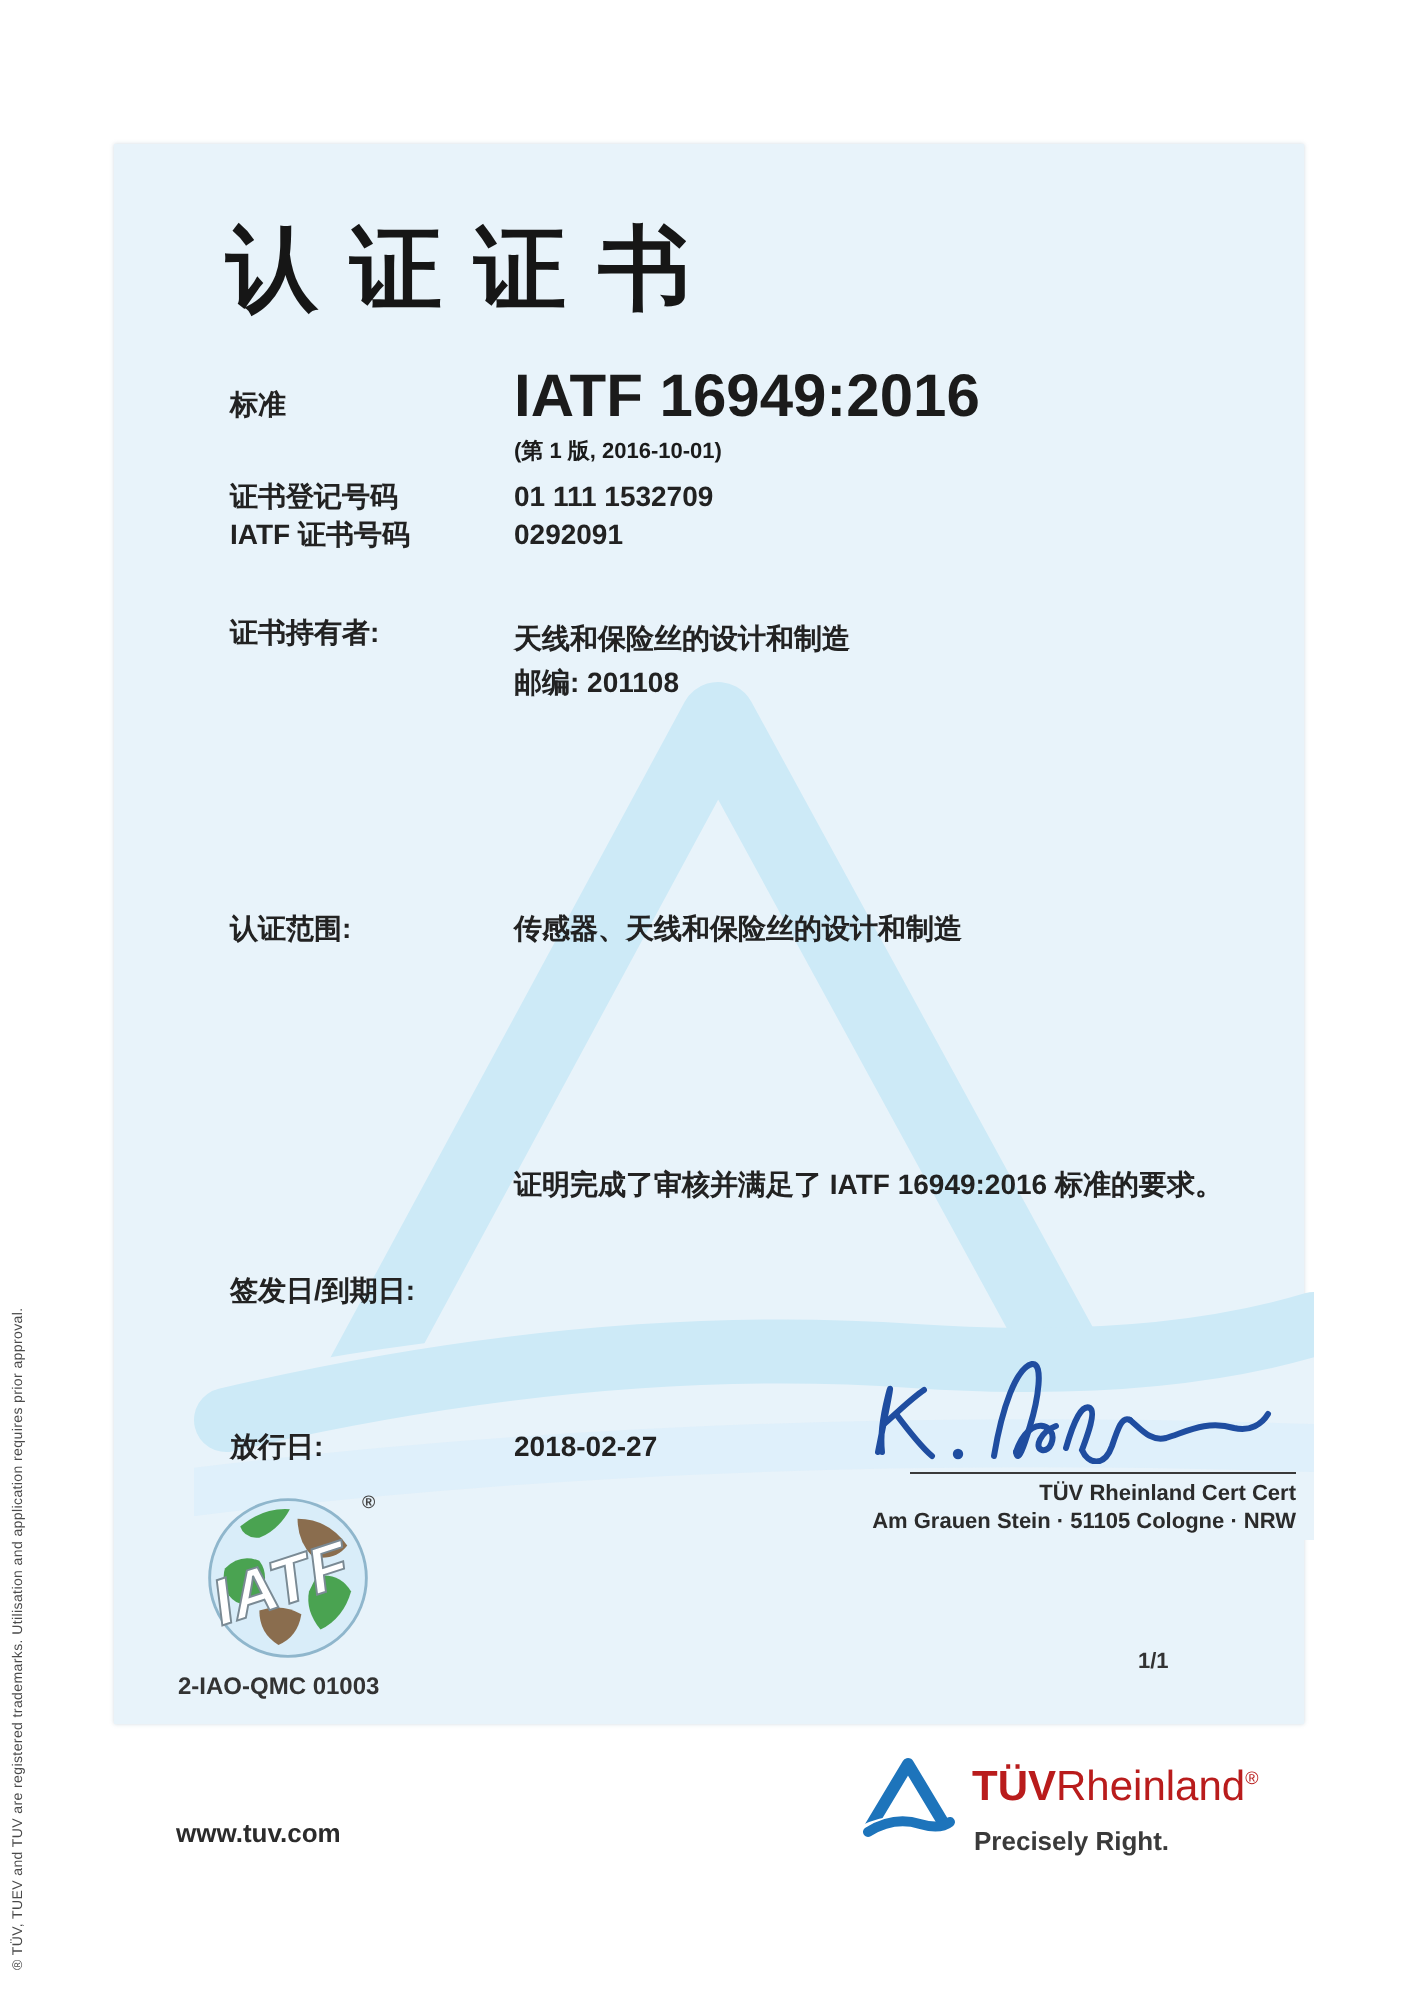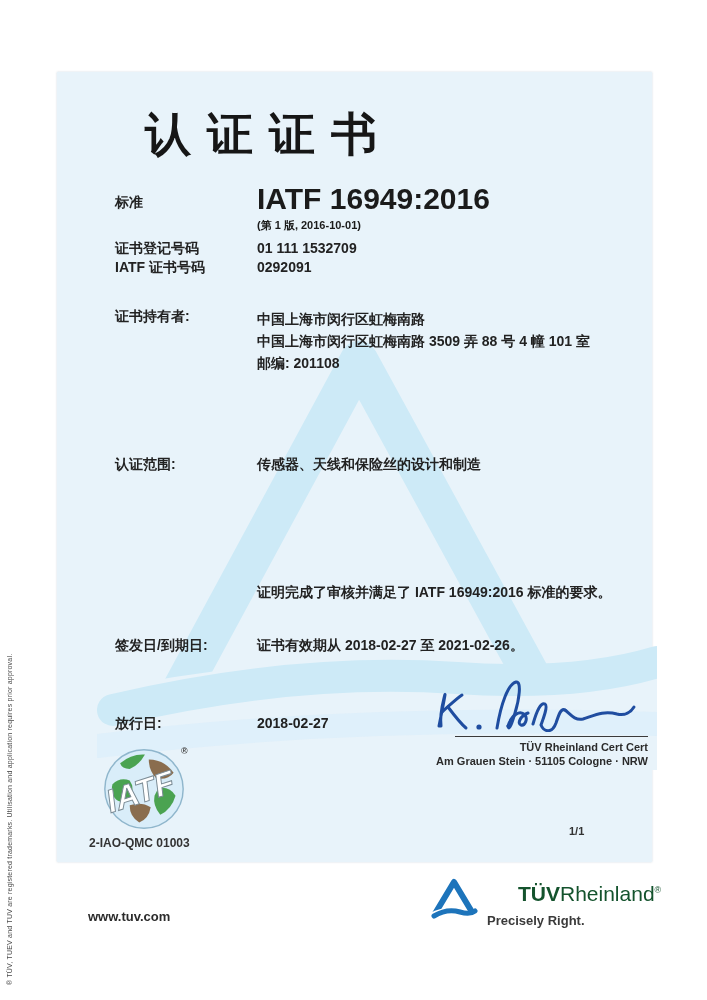--- a/index.html
+++ b/index.html
@@ -8,33 +8,33 @@
     font-family:"Liberation Sans","DejaVu Sans",sans-serif;color:#1f1f1f;
     overflow:hidden;
   }
   .sheet{
     position:absolute;left:57px;top:72px;width:595px;height:790px;
     background:#e8f3fa;
     box-shadow:0 0 2px rgba(120,150,170,.35);
   }
   .abs{position:absolute;}
   .title{
-    font-size:46px;font-weight:700;letter-spacing:16px;color:#161616;margin-left:32px;
+    font-size:46px;font-weight:700;letter-spacing:16px;color:#161616;
   }
   .label{font-size:14px;font-weight:600;color:#222;}
   .value{font-size:14px;font-weight:600;color:#222;}
   .std-value{font-size:30px;font-weight:700;color:#1b1b1b;}
   .std-edition{font-size:11px;font-weight:700;color:#1b1b1b;margin-top:2px;}
   .holder-line{font-size:14px;font-weight:600;line-height:22px;color:#222;}
   .signer{font-size:11px;font-weight:600;color:#2b2b2b;text-align:right;line-height:14px;}
   .sig-line{border-top:1.5px solid #3a3a3a;}
   .code-text{font-size:12px;font-weight:600;color:#333;}
   .page-ind{font-size:11px;font-weight:600;color:#333;}
   .website{font-size:13px;font-weight:600;color:#2b2b2b;margin-top:12px;}
-  .brand{font-size:21px;color:#14532d;white-space:nowrap;margin-left:32px;}
+  .brand{font-size:21px;color:#b91c1c;white-space:nowrap;}
   .brand .b{font-weight:700;}
   .brand .r{font-weight:400;}
   .brand sup{font-size:9px;}
   .tagline{font-size:13px;font-weight:600;color:#3a3a3a;}
   .side-note{
     position:absolute;left:6px;top:985px;transform-origin:0 0;
     transform:rotate(-90deg);white-space:nowrap;
     font-size:7px;color:#4a4a4a;letter-spacing:.2px;
   }
   .reg-mark{font-size:9px;font-weight:700;color:#444;}
@@ -61,32 +61,30 @@
     <div class="std-edition">(第 1 版, 2016-10-01)</div>
   </div>
 
   <div class="abs label" style="left:58px;top:168px;">证书登记号码</div>
   <div class="abs value" style="left:200px;top:168px;">01 111 1532709</div>
   <div class="abs label" style="left:58px;top:187px;">IATF 证书号码</div>
   <div class="abs value" style="left:200px;top:187px;">0292091</div>
 
   <div class="abs label" style="left:58px;top:236px;">证书持有者:</div>
   <div class="abs" style="left:200px;top:236px;width:370px;">
-    <div class="holder-line" style="font-weight:700;">中国上海市闵行区虹梅南路</div>
-    <div class="holder-line">中国上海市闵行区虹梅南路 3509 弄 88 号 4 幢 101 室</div>
+    <div class="holder-line" style="font-weight:700;">天线和保险丝的设计和制造</div>
     <div class="holder-line">邮编: 201108</div>
   </div>
 
   <div class="abs label" style="left:58px;top:384px;">认证范围:</div>
   <div class="abs value" style="left:200px;top:384px;width:360px;">传感器、天线和保险丝的设计和制造</div>
 
   <div class="abs value" style="left:200px;top:512px;width:380px;">证明完成了审核并满足了 IATF 16949:2016 标准的要求。</div>
 
   <div class="abs label" style="left:58px;top:565px;">签发日/到期日:</div>
-  <div class="abs value" style="left:200px;top:565px;width:380px;">证书有效期从 2018-02-27 至 2021-02-26。</div>
 
   <div class="abs label" style="left:58px;top:643px;">放行日:</div>
   <div class="abs value" style="left:200px;top:643px;">2018-02-27</div>
 
   <svg class="abs" style="left:368px;top:598px;" width="215" height="62" viewBox="0 0 215 62" aria-hidden="true">
     <g fill="none" stroke="#1f4da0" stroke-width="3" stroke-linecap="round">
       <path d="M14 56 C18 36 22 16 19 28 C17 36 15 48 16 56"></path>
       <path d="M17 42 C25 35 31 29 37 25"></path>
       <path d="M23 37 C29 45 35 53 41 58"></path>
       <path d="M72 58 C76 34 83 14 91 12 C97 11 94 30 90 43 C87 53 84 62 83 56"></path>

